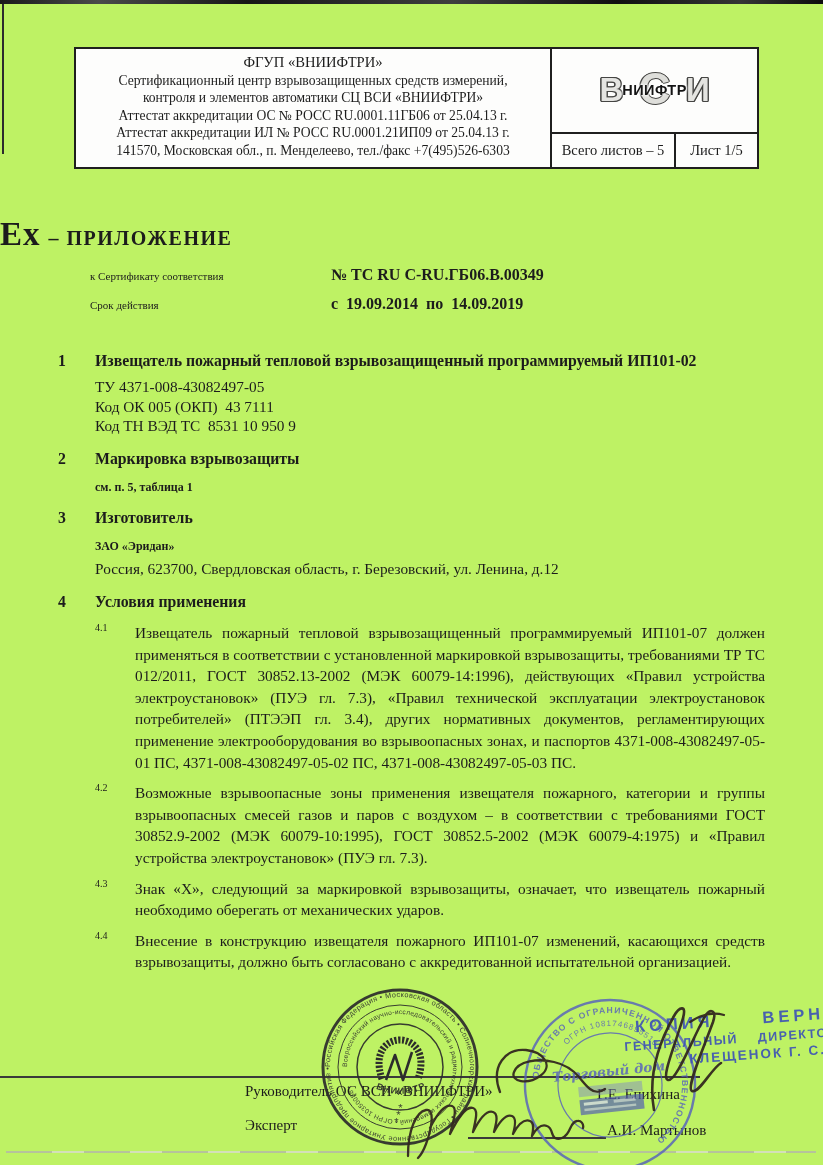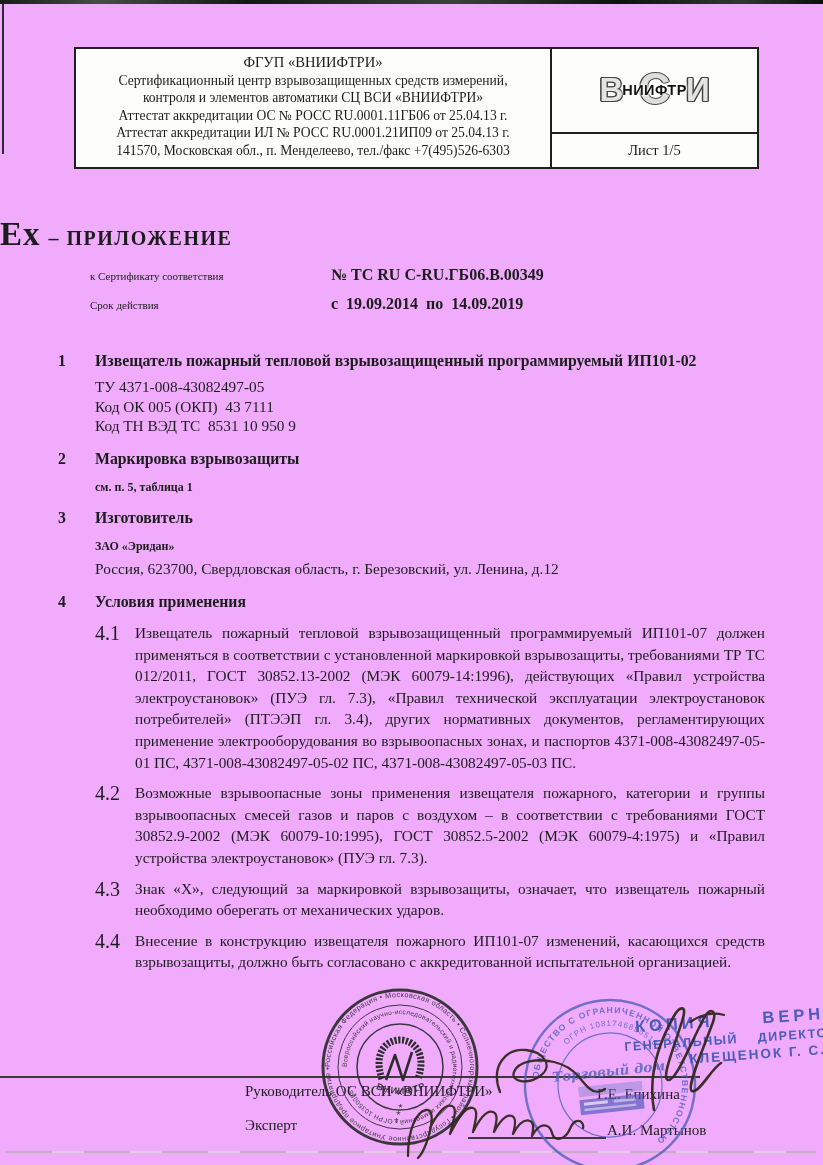--- a/index.html
+++ b/index.html
@@ -1,16 +1,16 @@
 <!DOCTYPE html>
 <html lang="ru"><head>
 <meta charset="utf-8">
 <style>
   html,body{margin:0;padding:0;background:#ffffff;}
-  .page{position:relative;width:823px;height:1165px;background:#f0abfc;overflow:hidden;
+  .page{position:relative;width:823px;height:1165px;background:#bef264;overflow:hidden;
         font-family:"Liberation Serif",serif;color:#1c1c1c;margin:0 auto;}
 
   
   .scan-top{position:absolute;top:0;left:0;width:100%;height:4px;
     background:linear-gradient(90deg,#1a1a1a 0%,#4a4a4a 12%,#161616 30%,#3e3e3e 55%,#101010 75%,#353535 90%,#0d0d0d 100%);}
   .scan-left{position:absolute;left:2px;top:4px;width:2px;height:150px;background:#2c2c2c;}
   .rule-bottom{position:absolute;left:6px;top:1151px;width:810px;height:2px;opacity:.75;
     background:repeating-linear-gradient(90deg,#b3b3ae 0 46px,#dadad5 46px 78px);}
 
   
@@ -52,21 +52,21 @@
   .sec-head{display:flex;font-weight:bold;font-size:15.8px;}
   .sec-head .n{width:37px;}
   .plain{margin-left:37px;font-size:15.3px;line-height:19.5px;white-space:pre;}
   .plain-first{margin-top:7px;}
   .boldline{margin-left:37px;font-weight:bold;font-size:12px;margin-top:12px;}
   .mt14{margin-top:14px;}
   .mt15{margin-top:15px;}
   .mt5{margin-top:5px;}
   .cond{display:flex;margin-top:9px;}
   .cond-first{margin-top:11px;}
-  .cond .n{width:40px;margin-left:37px;font-size:20px;flex-shrink:0;}
+  .cond .n{width:40px;margin-left:37px;font-size:10px;flex-shrink:0;}
   .cond .t{flex:1;text-align:justify;font-size:15.3px;line-height:21.6px;}
 
   
   .rule-main{position:absolute;left:0;top:1076px;width:700px;height:2px;background:#3a3a3a;}
   .role-head{position:absolute;left:245px;top:1083px;font-size:15px;}
   .name-head{position:absolute;left:597px;top:1086px;font-size:15px;}
   .role-expert{position:absolute;left:245px;top:1117px;font-size:15px;}
   .rule-expert{position:absolute;left:468px;top:1137px;width:138px;height:1.5px;background:#3a3a3a;}
   .name-expert{position:absolute;left:607px;top:1122px;font-size:15px;}
 
@@ -102,20 +102,21 @@
         <div class="logo">
           <span class="big">В</span>
           <span class="mid">
             <span class="c-back">С</span>
             <span class="small">НИИФТР</span>
           </span>
           <span class="big">И</span>
         </div>
       </div>
       <div class="hdr-pages">
+        <div class="cell cell-total">Всего листов – 5</div>
         <div class="cell cell-sheet">Лист 1/5</div>
       </div>
     </div>
   </div>
 
   <div class="title">
     <span class="ex">Ex</span><span class="rest">– ПРИЛОЖЕНИЕ</span>
   </div>
 
   <div class="cert">

